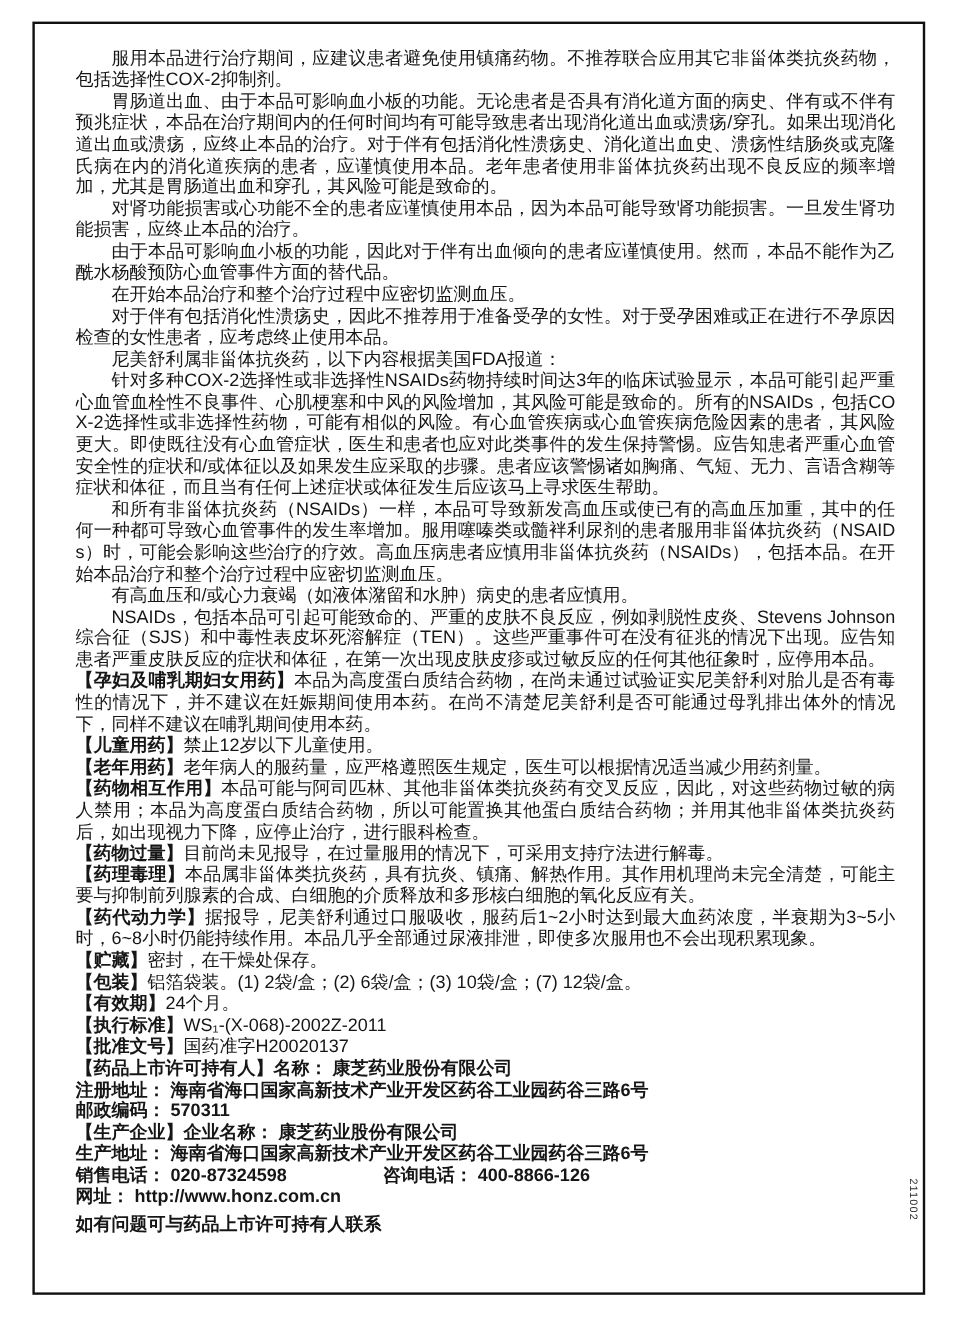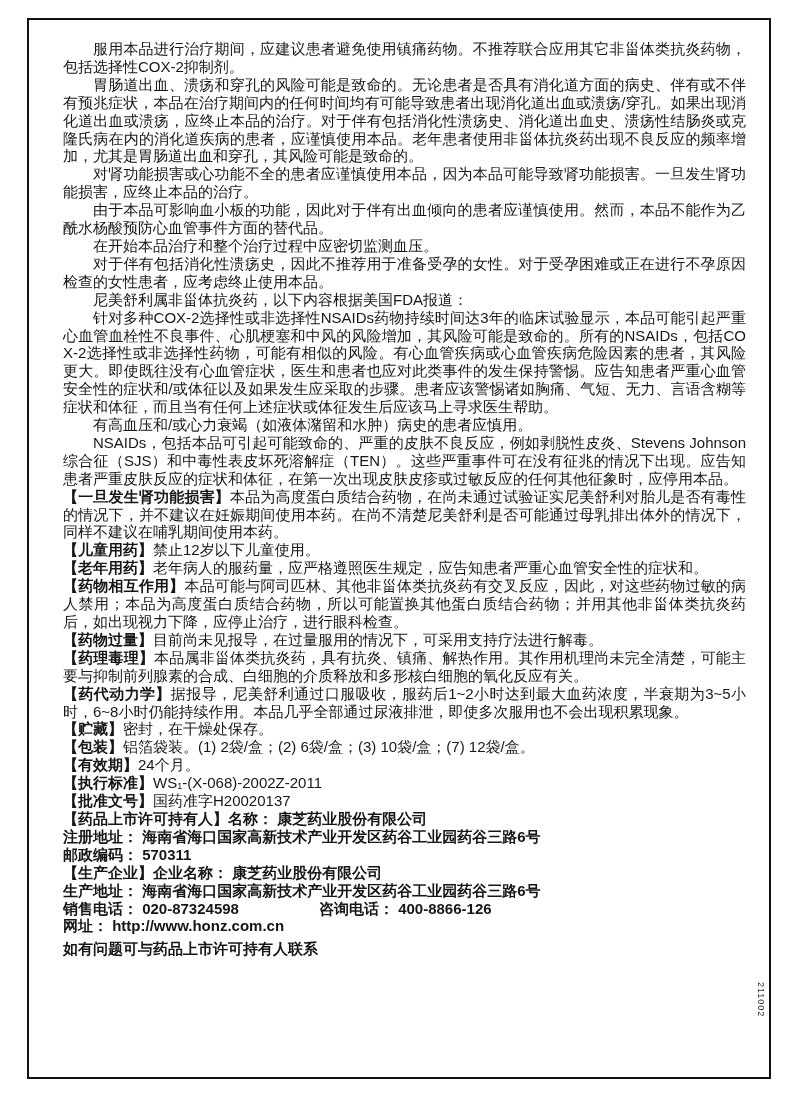--- a/index.html
+++ b/index.html
@@ -53,33 +53,34 @@
   }
 </style>
 </head>
 <body>
 
 <div class="page">
   <div class="frame"></div>
   <div class="content">
 
     <p class="indent">服用本品进行治疗期间，应建议患者避免使用镇痛药物。不推荐联合应用其它非甾体类抗炎药物，包括选择性COX-2抑制剂。</p>
-    <p class="indent">胃肠道出血、溃疡和穿孔的风险可能是致命的。无论患者是否具有消化道方面的病史、伴有或不伴有预兆症状，本品在治疗期间内的任何时间均有可能导致患者出现消化道出血或溃疡/穿孔。如果出现消化道出血或溃疡，应终止本品的治疗。对于伴有包括消化性溃疡史、消化道出血史、溃疡性结肠炎或克隆氏病在内的消化道疾病的患者，应谨慎使用本品。老年患者使用非甾体抗炎药出现不良反应的频率增加，尤其是胃肠道出血和穿孔，其风险可能是致命的。</p>
+    <p class="indent">胃肠道出血、由于本品可影响血小板的功能。无论患者是否具有消化道方面的病史、伴有或不伴有预兆症状，本品在治疗期间内的任何时间均有可能导致患者出现消化道出血或溃疡/穿孔。如果出现消化道出血或溃疡，应终止本品的治疗。对于伴有包括消化性溃疡史、消化道出血史、溃疡性结肠炎或克隆氏病在内的消化道疾病的患者，应谨慎使用本品。老年患者使用非甾体抗炎药出现不良反应的频率增加，尤其是胃肠道出血和穿孔，其风险可能是致命的。</p>
     <p class="indent">对肾功能损害或心功能不全的患者应谨慎使用本品，因为本品可能导致肾功能损害。一旦发生肾功能损害，应终止本品的治疗。</p>
     <p class="indent">由于本品可影响血小板的功能，因此对于伴有出血倾向的患者应谨慎使用。然而，本品不能作为乙酰水杨酸预防心血管事件方面的替代品。</p>
     <p class="indent">在开始本品治疗和整个治疗过程中应密切监测血压。</p>
     <p class="indent">对于伴有包括消化性溃疡史，因此不推荐用于准备受孕的女性。对于受孕困难或正在进行不孕原因检查的女性患者，应考虑终止使用本品。</p>
     <p class="indent">尼美舒利属非甾体抗炎药，以下内容根据美国FDA报道：</p>
     <p class="indent">针对多种COX-2选择性或非选择性NSAIDs药物持续时间达3年的临床试验显示，本品可能引起严重心血管血栓性不良事件、心肌梗塞和中风的风险增加，其风险可能是致命的。所有的NSAIDs，包括COX-2选择性或非选择性药物，可能有相似的风险。有心血管疾病或心血管疾病危险因素的患者，其风险更大。即使既往没有心血管症状，医生和患者也应对此类事件的发生保持警惕。应告知患者严重心血管安全性的症状和/或体征以及如果发生应采取的步骤。患者应该警惕诸如胸痛、气短、无力、言语含糊等症状和体征，而且当有任何上述症状或体征发生后应该马上寻求医生帮助。</p>
+    <p class="indent">和所有非甾体抗炎药（NSAIDs）一样，本品可导致新发高血压或使已有的高血压加重，其中的任何一种都可导致心血管事件的发生率增加。服用噻嗪类或髓袢利尿剂的患者服用非甾体抗炎药（NSAIDs）时，可能会影响这些治疗的疗效。高血压病患者应慎用非甾体抗炎药（NSAIDs），包括本品。在开始本品治疗和整个治疗过程中应密切监测血压。</p>
     <p class="indent">有高血压和/或心力衰竭（如液体潴留和水肿）病史的患者应慎用。</p>
     <p class="indent">NSAIDs，包括本品可引起可能致命的、严重的皮肤不良反应，例如剥脱性皮炎、Stevens Johnson综合征（SJS）和中毒性表皮坏死溶解症（TEN）。这些严重事件可在没有征兆的情况下出现。应告知患者严重皮肤反应的症状和体征，在第一次出现皮肤皮疹或过敏反应的任何其他征象时，应停用本品。</p>
 
-    <p class="sec"><span class="lbl">【一旦发生肾功能损害】</span><span>本品为高度蛋白质结合药物，在尚未通过试验证实尼美舒利对胎儿是否有毒性的情况下，并不建议在妊娠期间使用本药。在尚不清楚尼美舒利是否可能通过母乳排出体外的情况下，同样不建议在哺乳期间使用本药。</span></p>
+    <p class="sec"><span class="lbl">【孕妇及哺乳期妇女用药】</span><span>本品为高度蛋白质结合药物，在尚未通过试验证实尼美舒利对胎儿是否有毒性的情况下，并不建议在妊娠期间使用本药。在尚不清楚尼美舒利是否可能通过母乳排出体外的情况下，同样不建议在哺乳期间使用本药。</span></p>
     <p class="sec"><span class="lbl">【儿童用药】</span><span>禁止12岁以下儿童使用。</span></p>
-    <p class="sec"><span class="lbl">【老年用药】</span><span>老年病人的服药量，应严格遵照医生规定，应告知患者严重心血管安全性的症状和。</span></p>
+    <p class="sec"><span class="lbl">【老年用药】</span><span>老年病人的服药量，应严格遵照医生规定，医生可以根据情况适当减少用药剂量。</span></p>
     <p class="sec"><span class="lbl">【药物相互作用】</span><span>本品可能与阿司匹林、其他非甾体类抗炎药有交叉反应，因此，对这些药物过敏的病人禁用；本品为高度蛋白质结合药物，所以可能置换其他蛋白质结合药物；并用其他非甾体类抗炎药后，如出现视力下降，应停止治疗，进行眼科检查。</span></p>
     <p class="sec"><span class="lbl">【药物过量】</span><span>目前尚未见报导，在过量服用的情况下，可采用支持疗法进行解毒。</span></p>
     <p class="sec"><span class="lbl">【药理毒理】</span><span>本品属非甾体类抗炎药，具有抗炎、镇痛、解热作用。其作用机理尚未完全清楚，可能主要与抑制前列腺素的合成、白细胞的介质释放和多形核白细胞的氧化反应有关。</span></p>
     <p class="sec"><span class="lbl">【药代动力学】</span><span>据报导，尼美舒利通过口服吸收，服药后1~2小时达到最大血药浓度，半衰期为3~5小时，6~8小时仍能持续作用。本品几乎全部通过尿液排泄，即使多次服用也不会出现积累现象。</span></p>
     <p class="sec"><span class="lbl">【贮藏】</span><span>密封，在干燥处保存。</span></p>
     <p class="sec"><span class="lbl">【包装】</span><span>铝箔袋装。(1) 2袋/盒；(2) 6袋/盒；(3) 10袋/盒；(7) 12袋/盒。</span></p>
     <p class="sec"><span class="lbl">【有效期】</span><span>24个月。</span></p>
     <p class="sec"><span class="lbl">【执行标准】</span><span>WS₁-(X-068)-2002Z-2011</span></p>
     <p class="sec"><span class="lbl">【批准文号】</span><span>国药准字H20020137</span></p>
 

